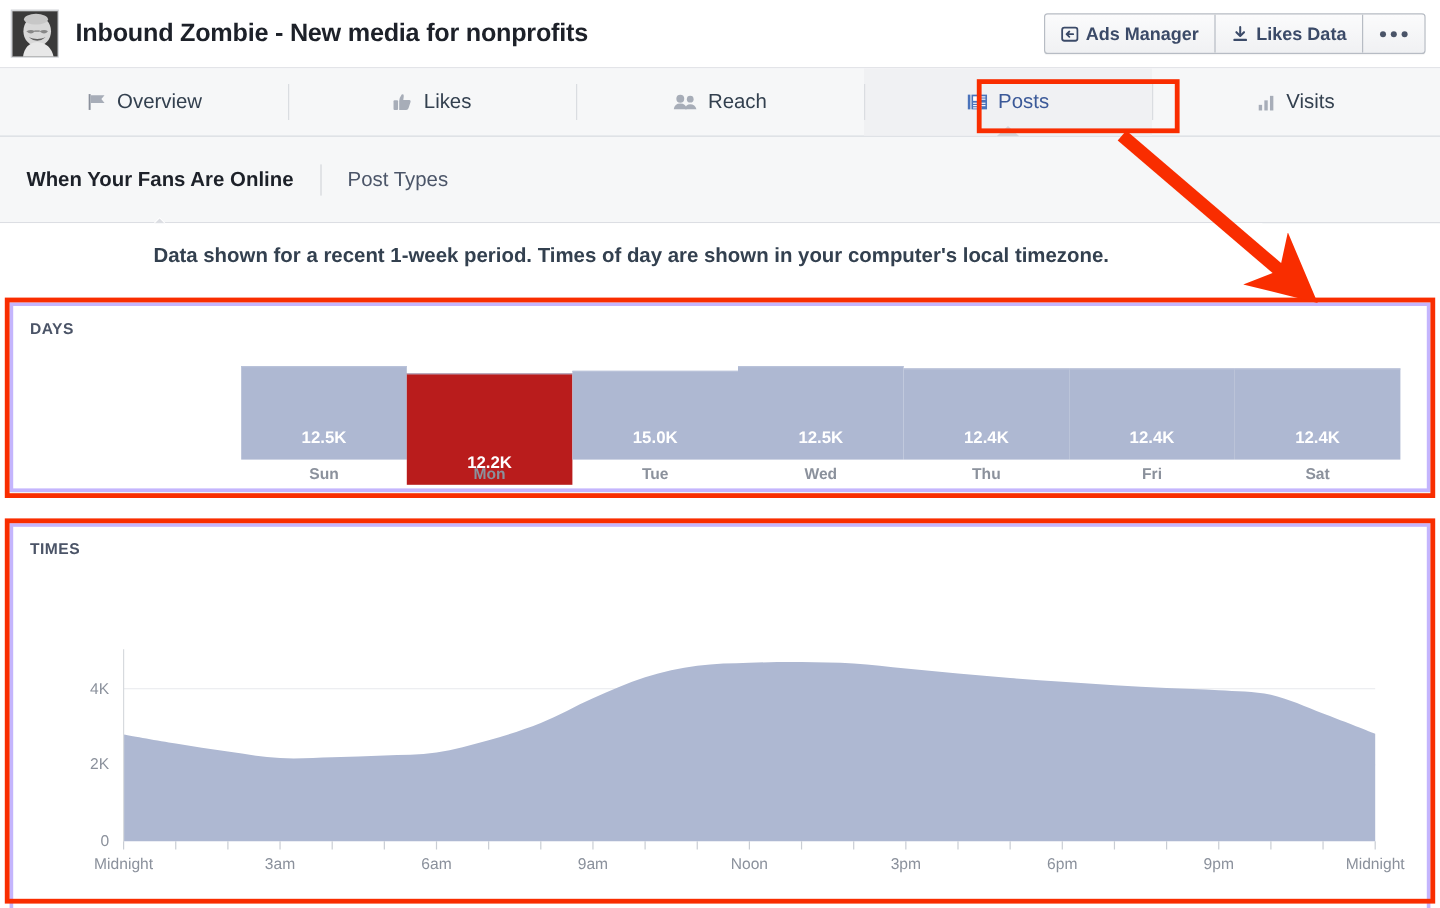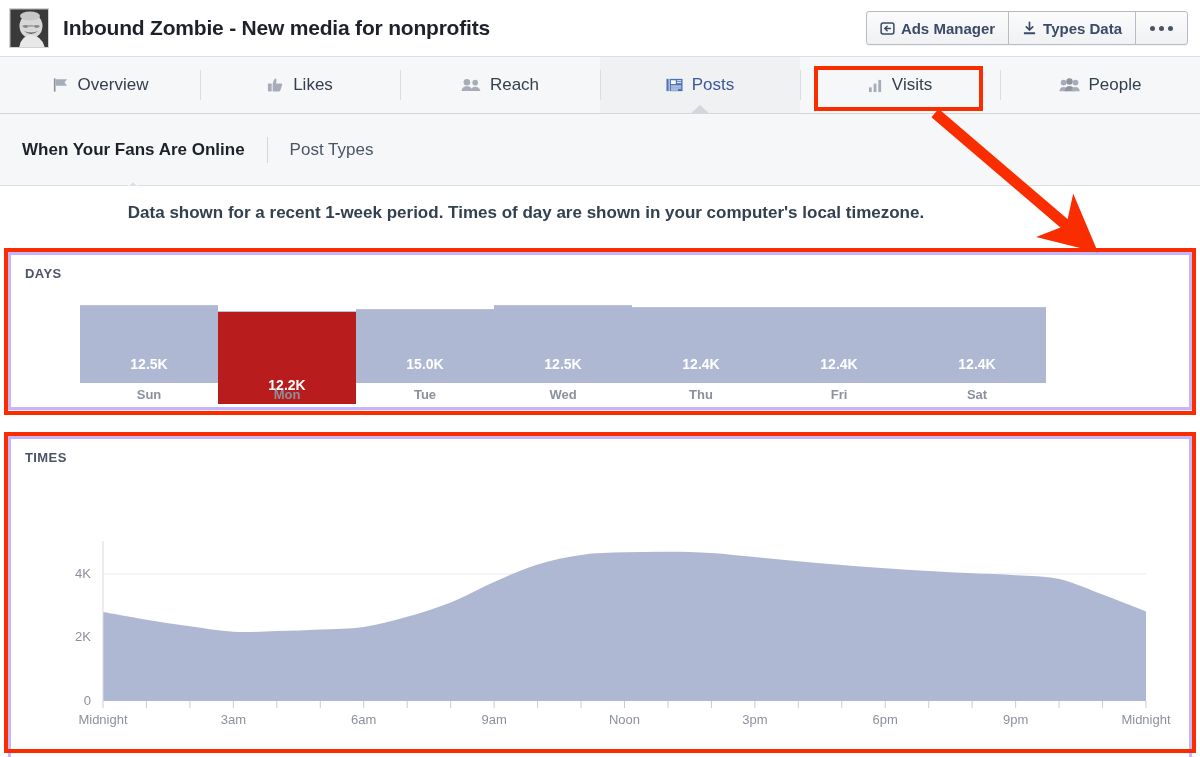--- a/index.html
+++ b/index.html
@@ -125,21 +125,21 @@
   #days-panel  { left: 8px;  top: 252px; width: 1184px; height: 158px; }
   #times-panel { left: 8px;  top: 436px; width: 1184px; height: 383px; }
   .panel-title {
     position: absolute; left: 14px; top: 11px;
     font-size: 13px; font-weight: bold; color: #4b5467; letter-spacing: 0.4px;
   }
 
   
   .days-wrap {
     position: absolute; left: 22px; right: 22px; top: 50px; height: 100px;
-    display: flex; justify-content: flex-start; padding-left: 47px;
+    display: flex; justify-content: flex-end; padding-left: 47px;
   }
   .day-col { width: 138px; position: relative; }
   .day-bar {
     position: absolute; left: 0; right: 0; top: 0;
     background: #aeb8d2; border-top: 1px solid #b9c2d9;
     display: flex; align-items: flex-end; justify-content: center;
     padding-bottom: 11px;
   }
   .day-val { font-size: 14px; font-weight: bold; color: #ffffff; }
   .day-label {
@@ -191,21 +191,21 @@
         <span>Ads Manager</span>
       </div>
       <div class="hbtn">
         <span>
           <svg width="15" height="15" viewBox="0 0 16 16">
             <path d="M8 1.5 V9" stroke="#3b4a68" stroke-width="1.8" stroke-linecap="round"></path>
             <path d="M4.6 6.2 L8 9.6 L11.4 6.2" fill="none" stroke="#3b4a68" stroke-width="1.8" stroke-linecap="round" stroke-linejoin="round"></path>
             <rect x="2" y="12" width="12" height="2.1" rx="0.6" fill="#3b4a68"></rect>
           </svg>
         </span>
-        <span>Types Data</span>
+        <span>Likes Data</span>
       </div>
       <div class="hbtn">
         <span class="dots">
             <i></i>
             <i></i>
             <i></i>
           </span>
       </div>
     </div>
   </div>
@@ -265,33 +265,20 @@
       <span class="nicon">
         <svg width="15" height="15" viewBox="0 0 16 16">
           <rect x="1" y="10" width="3" height="5" fill="#a7adb8"></rect>
           <rect x="6" y="6" width="3" height="9" fill="#a7adb8"></rect>
           <rect x="11" y="2" width="3" height="13" fill="#a7adb8"></rect>
         </svg>
       </span>
       <span class="nlabel">Visits</span>
     </div>
 
-    <div class="navtab">
-      <span class="nicon">
-        <svg width="21" height="16" viewBox="0 0 22 16">
-          <circle cx="4.8" cy="5.4" r="3" fill="#a7adb8"></circle>
-          <path d="M0.3 14.6 Q1 10 4.8 10 Q8.6 10 9.3 14.6 Z" fill="#a7adb8"></path>
-          <circle cx="11" cy="4.4" r="3.4" fill="#8f959f"></circle>
-          <path d="M5.8 14.6 Q6.5 9 11 9 Q15.5 9 16.2 14.6 Z" fill="#8f959f"></path>
-          <circle cx="17.3" cy="5.4" r="3" fill="#a7adb8"></circle>
-          <path d="M12.8 14.6 Q13.5 10 17.3 10 Q21.1 10 21.8 14.6 Z" fill="#a7adb8"></path>
-        </svg>
-      </span>
-      <span class="nlabel">People</span>
-    </div>
   </div>
 
   <div class="subbar">
     <div class="subtab active">
       <span>When Your Fans Are Online</span>
       <span class="sub-caret"></span>
     </div>
     <div class="subdiv"></div>
     <div class="subtab inactive">
       <span>Post Types</span>

